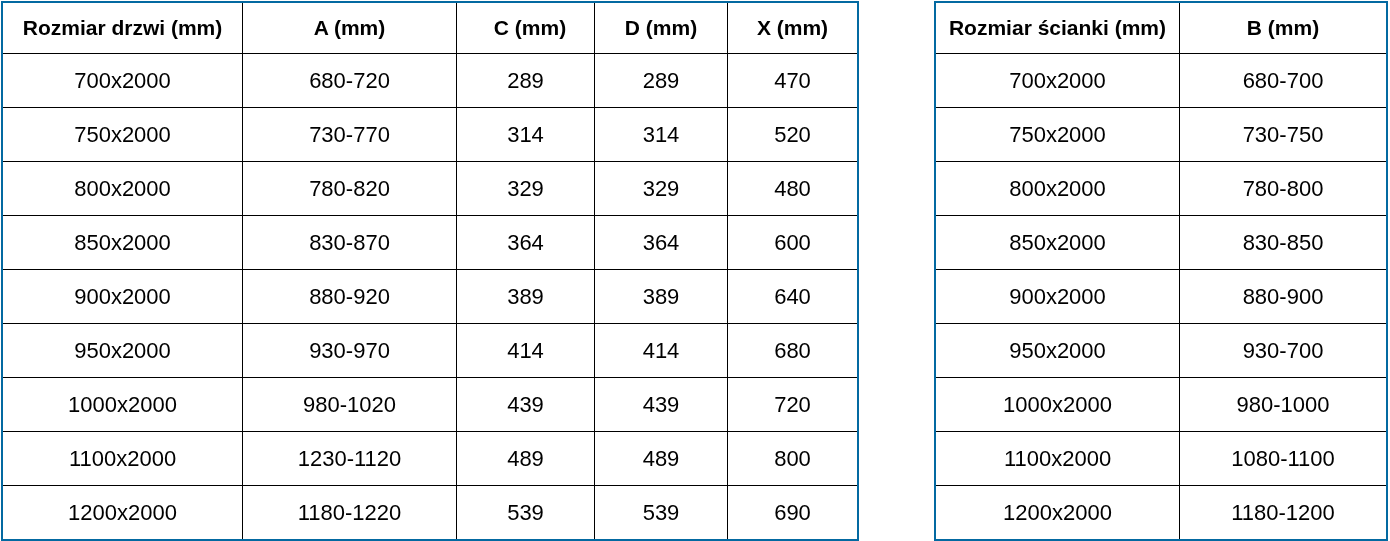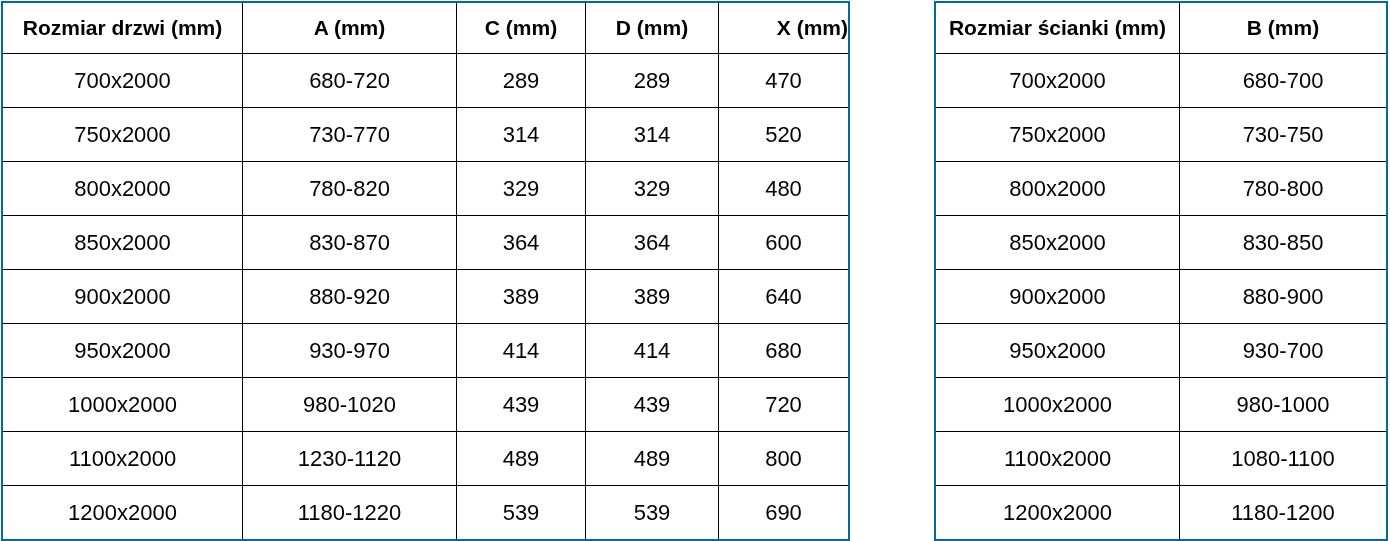--- a/index.html
+++ b/index.html
@@ -46,23 +46,23 @@
     width: 845px;
     height: 538px;
   }
   .walls-table {
     left: 934px;
     width: 453px;
     height: 538px;
   }
   .doors-table th:nth-child(1) { width: 239px; }
   .doors-table th:nth-child(2) { width: 213px; }
-  .doors-table th:nth-child(3) { width: 128px; }
+  .doors-table th:nth-child(3) { width: 128px; padding-left: 9px; }
   .doors-table th:nth-child(4) { width: 132px; }
-  .doors-table th:nth-child(5) { width: 129px; text-align: right; }
+  .doors-table th:nth-child(5) { width: 129px; }
   .walls-table th:nth-child(1) { width: 243px; border-radius: 15px; }
   .walls-table th:nth-child(2) { width: 206px; }
 </style>
 </head>
 <body>
 
 <div class="canvas">
 
   <table class="doors-table">
     <thead>

